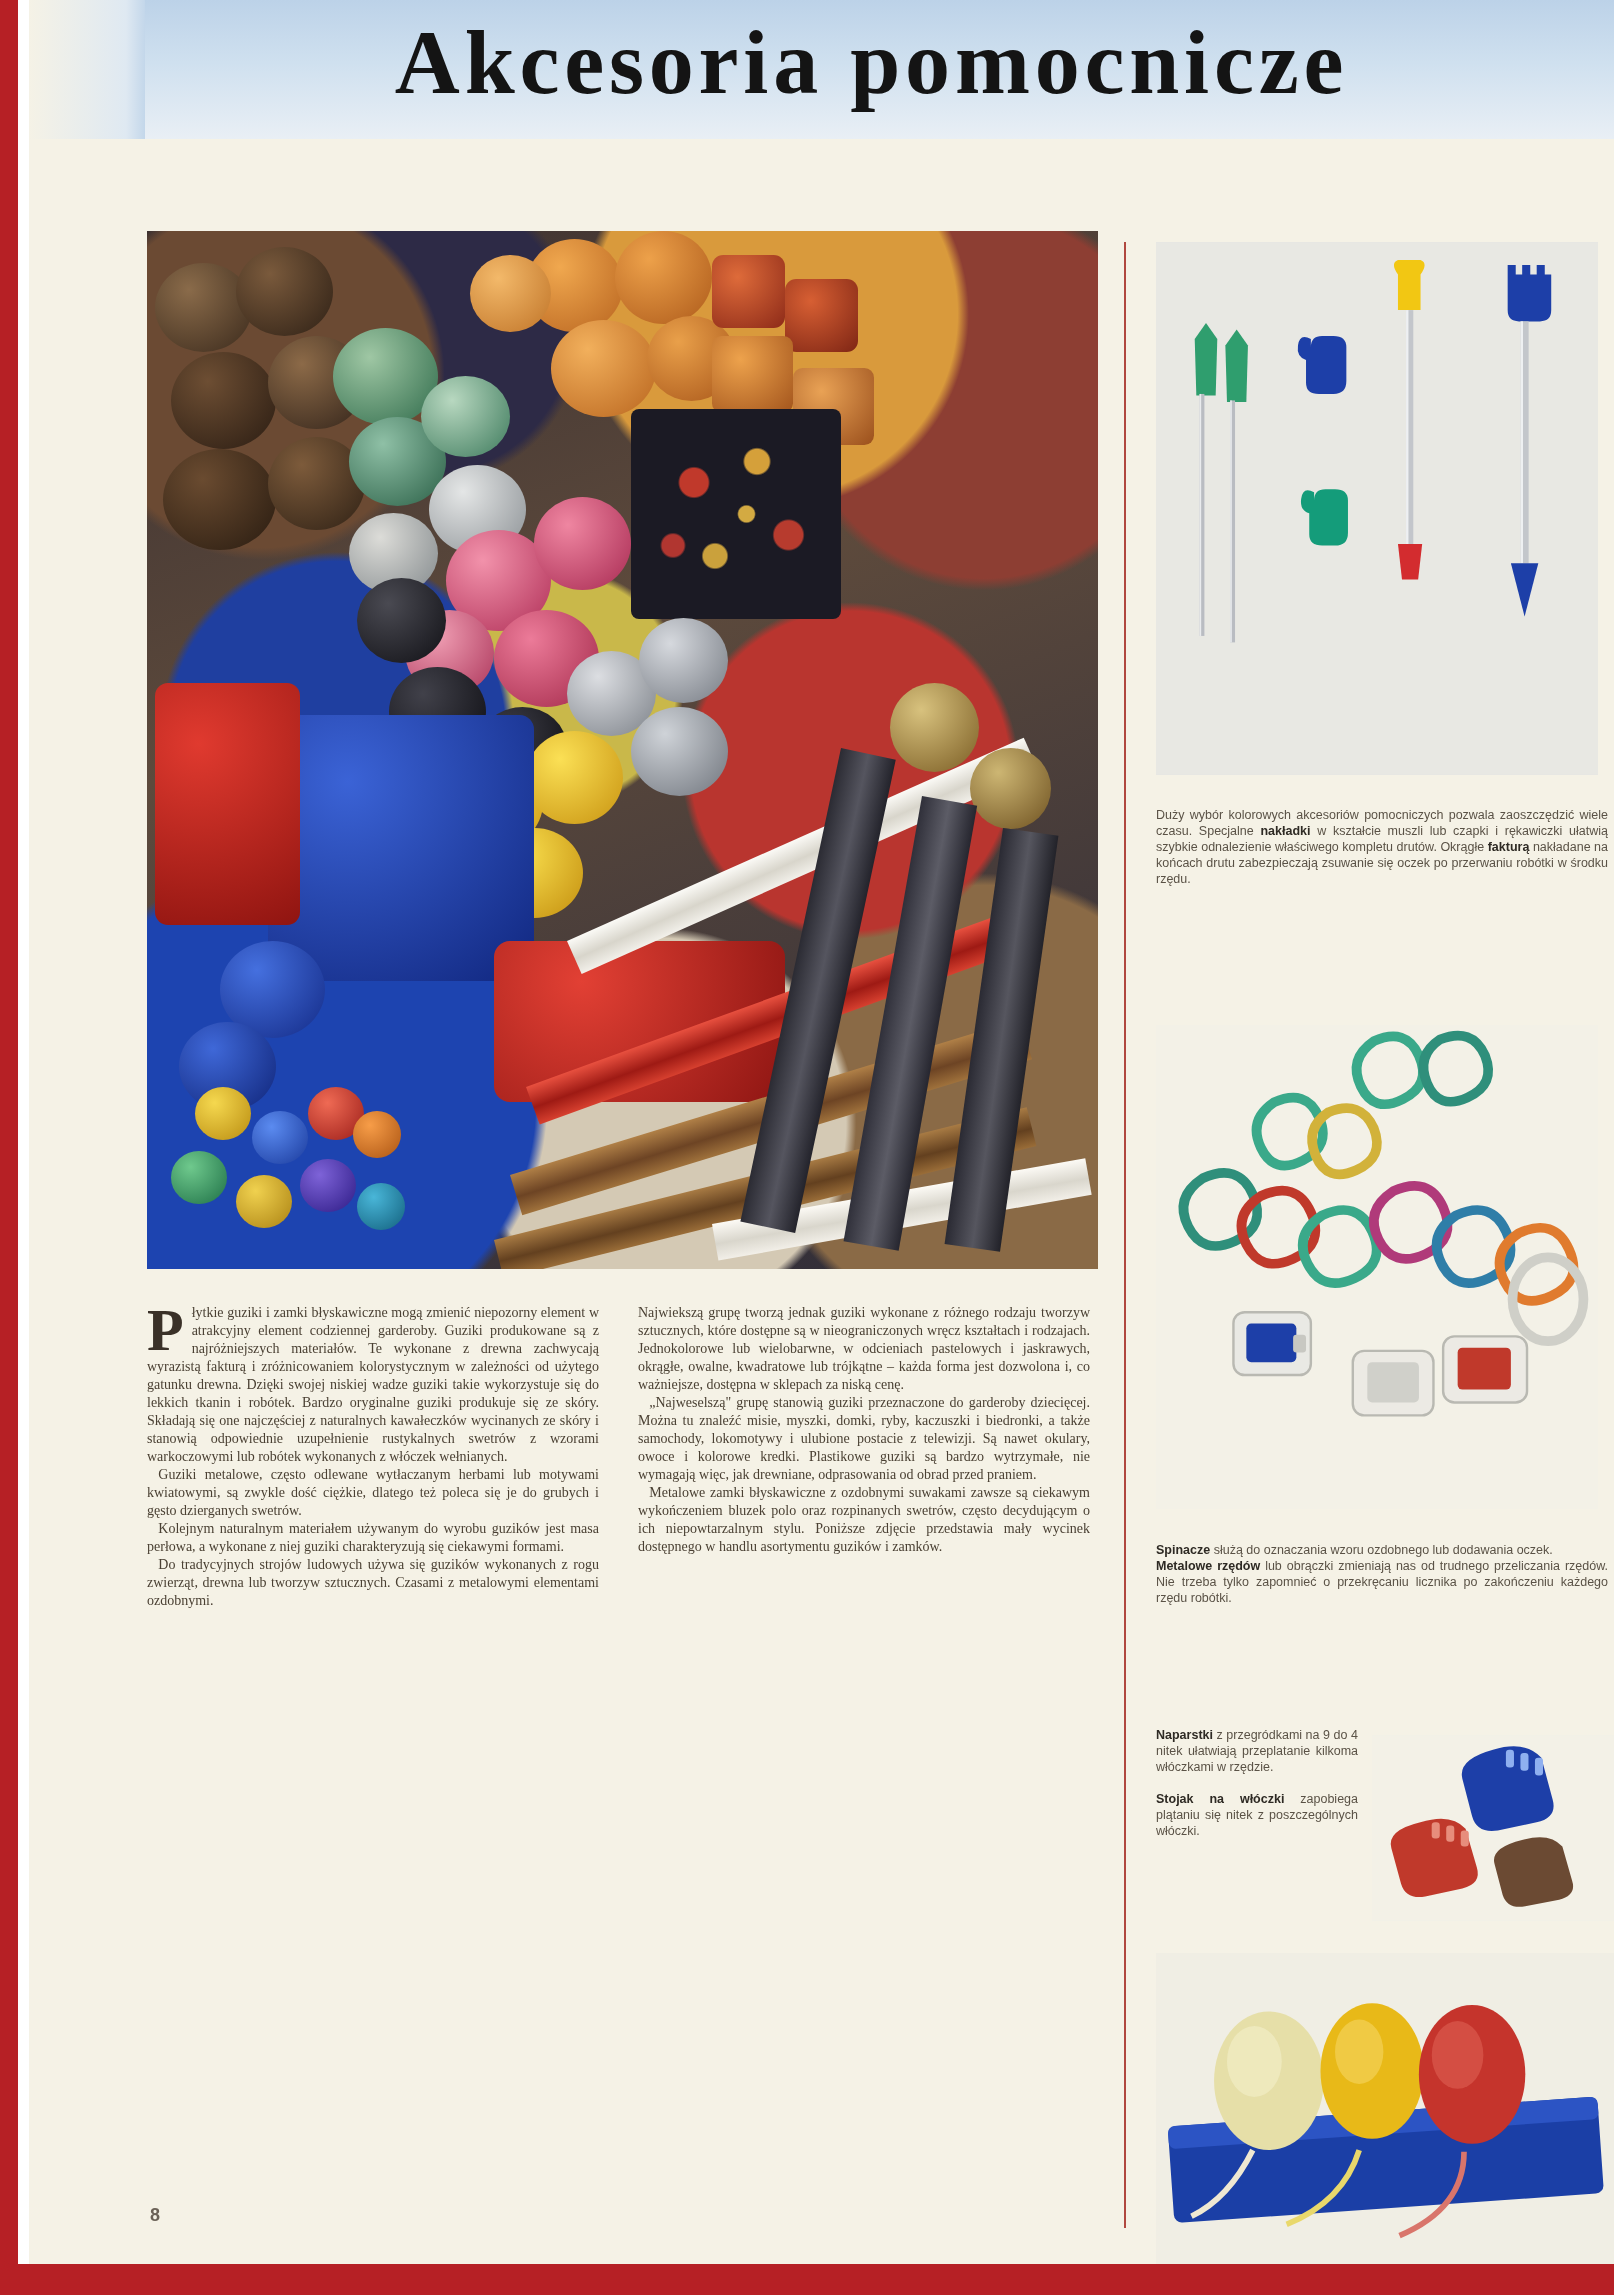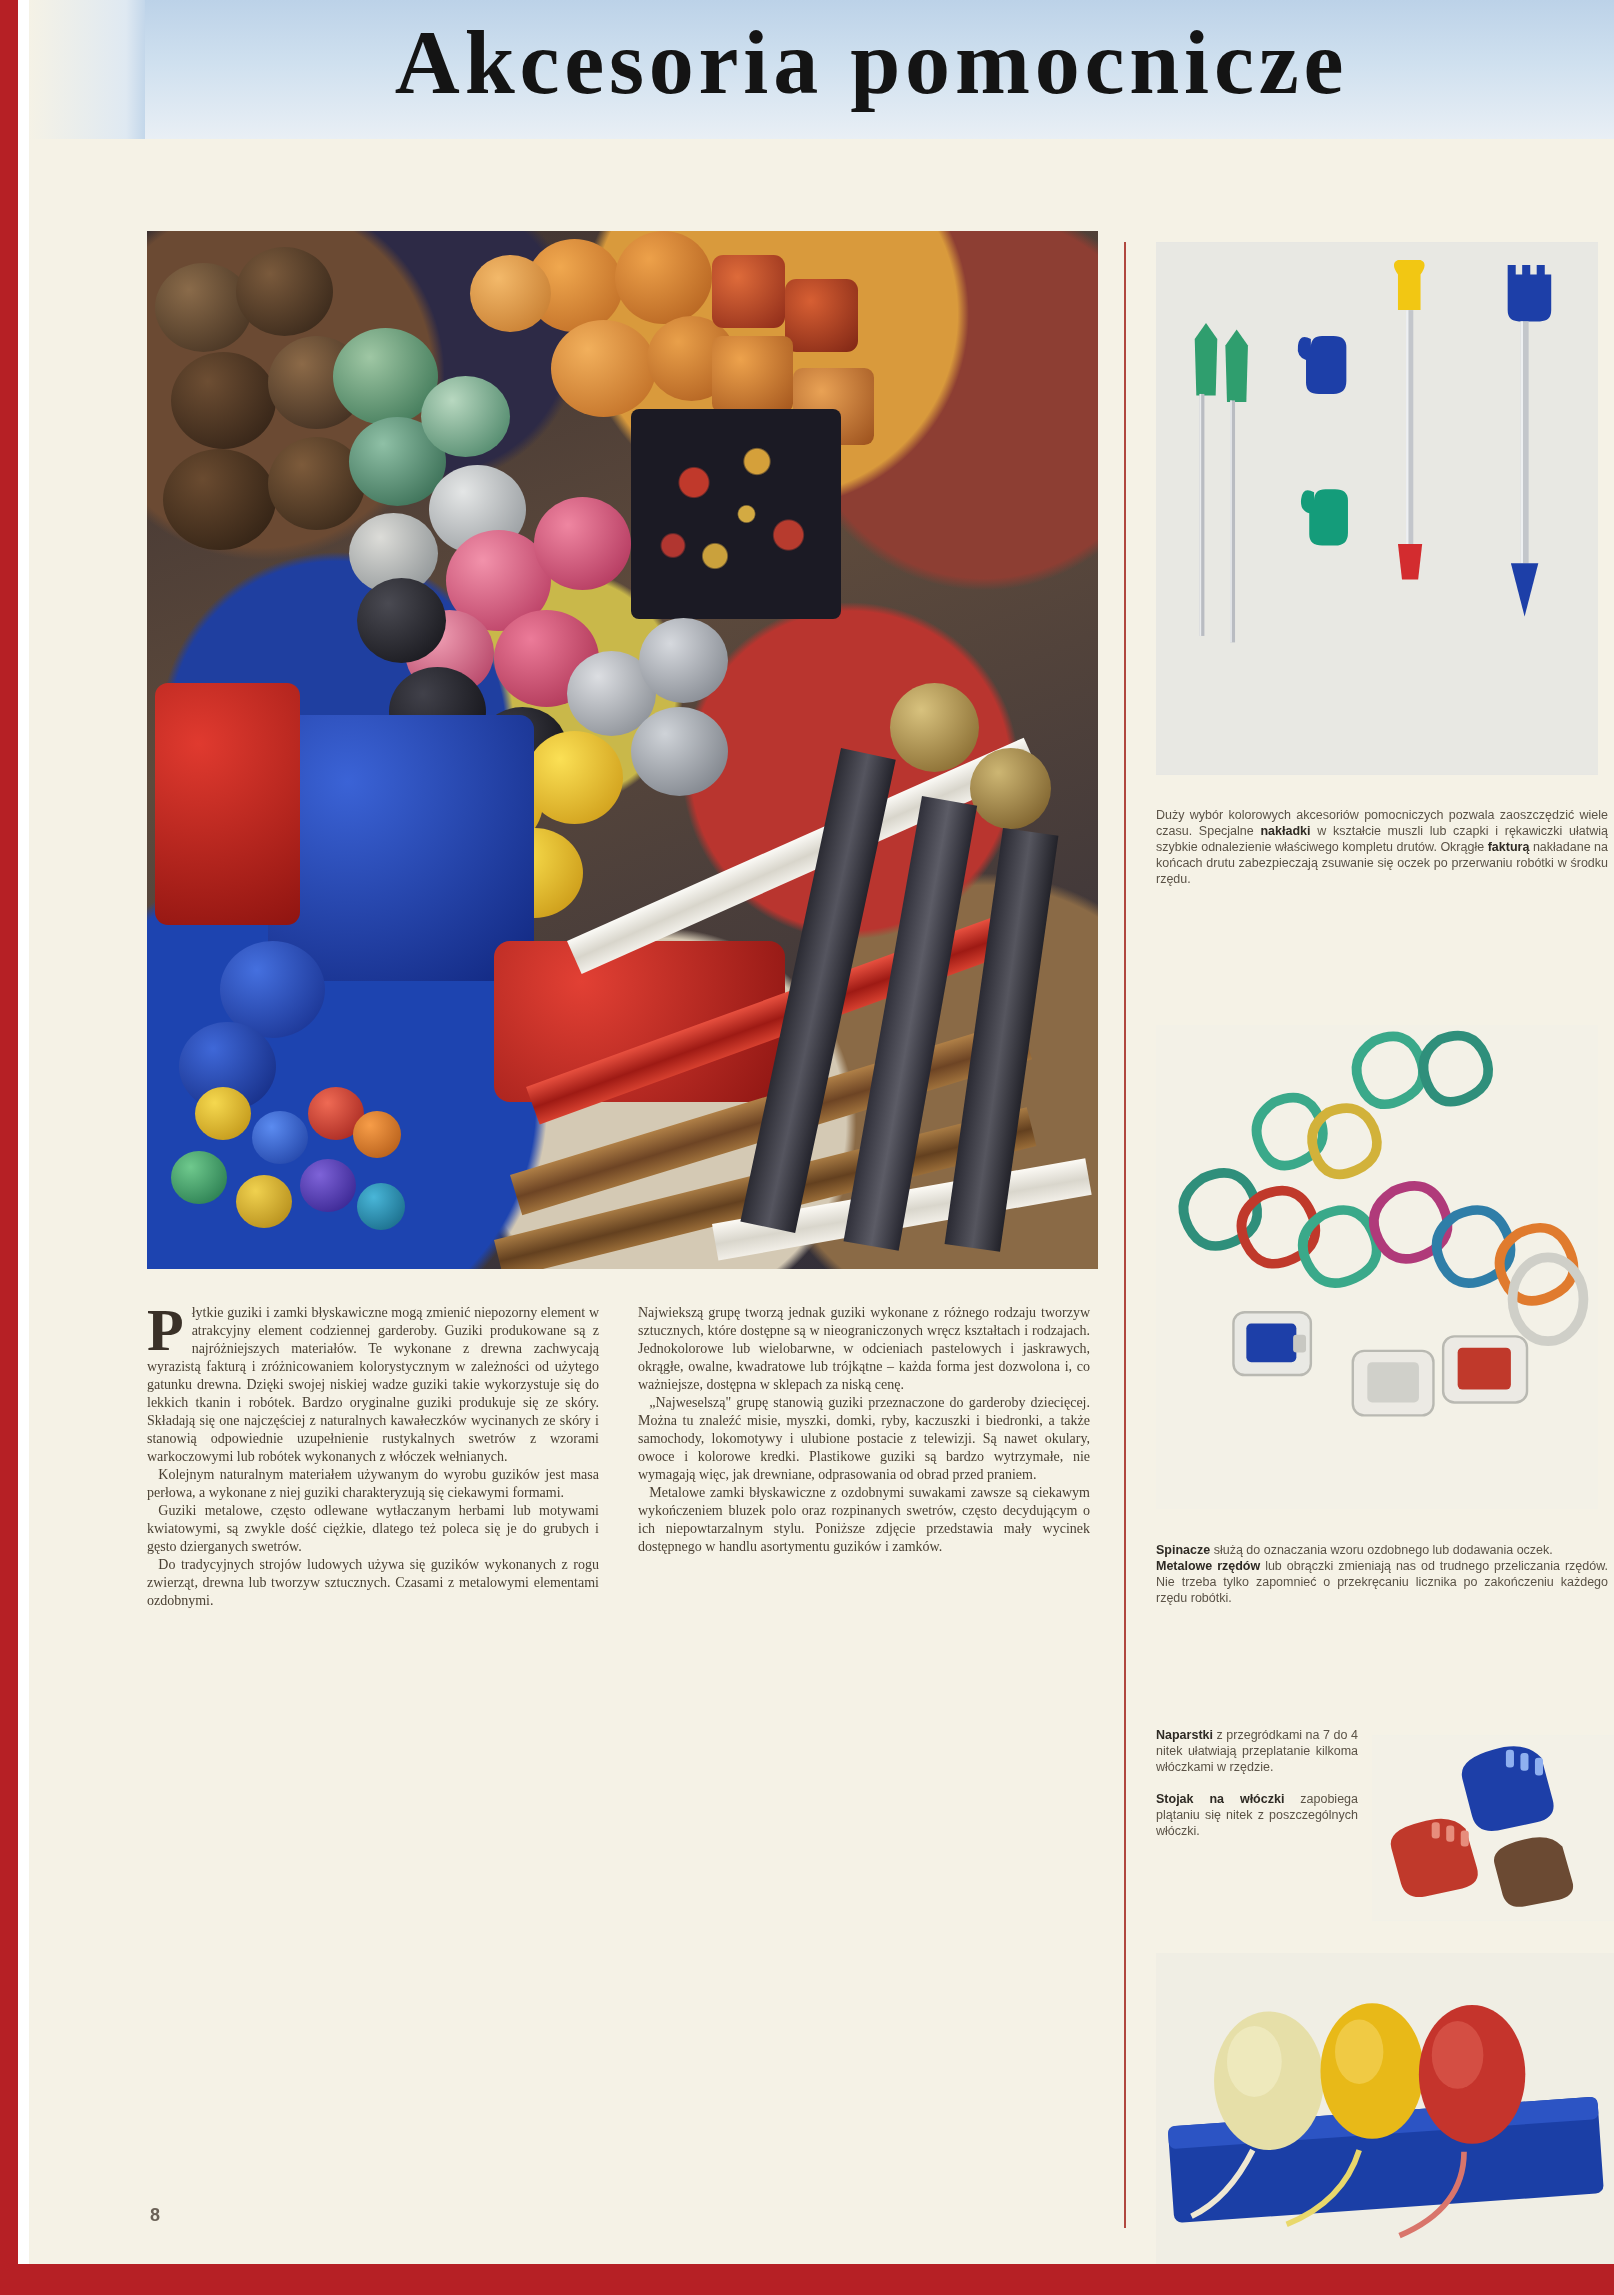--- a/index.html
+++ b/index.html
@@ -365,21 +365,21 @@
       </g>
     </svg>
   </div>
 
   <div class="caption cap-clips">
     <b>Spinacze</b><span> służą do oznaczania wzoru ozdobnego lub dodawania oczek.</span><br>
     <b>Metalowe rzędów</b><span> lub obrączki zmieniają nas od trudnego przeliczania rzędów. Nie trzeba tylko zapomnieć o przekręcaniu licznika po zakończeniu każdego rzędu robótki.</span>
   </div>
 
   <div class="caption cap-thimble">
-    <b>Naparstki</b><span> z przegródkami na 7 do 4 nitek ułatwiają przeplatanie kilkoma włóczkami w rzędzie.</span>
+    <b>Naparstki</b><span> z przegródkami na 9 do 4 nitek ułatwiają przeplatanie kilkoma włóczkami w rzędzie.</span>
     <br><br>
     <b>Stojak na włóczki</b><span> zapobiega plątaniu się nitek z poszczególnych włóczki.</span>
   </div>
 
   <div class="photo-thimbles">
     <svg width="242" height="186" viewBox="0 0 300 230">
       <rect x="0" y="0" width="300" height="230" fill="#f3f1e7"></rect>
       <g>
         <path d="M150 18 q40 -12 60 10 l14 52 q6 22 -20 28 l-48 10 q-26 4 -32 -18 l-12 -46 q-6 -24 38 -36 z" fill="#1d3fa8"></path>
         <g fill="#8fb0f0">
@@ -416,22 +416,22 @@
       <path d="M120 244 q-30 60 -76 82" stroke="#efe8d2" stroke-width="7" fill="none"></path>
       <path d="M252 244 q-20 64 -90 92" stroke="#e9d86b" stroke-width="7" fill="none"></path>
       <path d="M382 246 q0 70 -80 104" stroke="#d9756b" stroke-width="7" fill="none"></path>
     </svg>
   </div>
 
   <div class="col col-1">
     <p>
       <span class="dropcap">P</span><span>łytkie guziki i zamki błyskawiczne mogą zmienić niepozorny element w atrakcyjny element codziennej garderoby. Guziki produkowane są z najróżniejszych materiałów. Te wykonane z drewna zachwycają wyrazistą fakturą i zróżnicowaniem kolorystycznym w zależności od użytego gatunku drewna. Dzięki swojej niskiej wadze guziki takie wykorzystuje się do lekkich tkanin i robótek. Bardzo oryginalne guziki produkuje się ze skóry. Składają się one najczęściej z naturalnych kawałeczków wycinanych ze skóry i stanowią odpowiednie uzupełnienie rustykalnych swetrów z wzorami warkoczowymi lub robótek wykonanych z włóczek wełnianych.</span>
     </p>
+    <p><span>Guziki metalowe, często odlewane wytłaczanym herbami lub motywami kwiatowymi, są zwykle dość ciężkie, dlatego też poleca się je do grubych i gęsto dzierganych swetrów.</span></p>
     <p><span>Kolejnym naturalnym materiałem używanym do wyrobu guzików jest masa perłowa, a wykonane z niej guziki charakteryzują się ciekawymi formami.</span></p>
-    <p><span>Guziki metalowe, często odlewane wytłaczanym herbami lub motywami kwiatowymi, są zwykle dość ciężkie, dlatego też poleca się je do grubych i gęsto dzierganych swetrów.</span></p>
     <p><span>Do tradycyjnych strojów ludowych używa się guzików wykonanych z rogu zwierząt, drewna lub tworzyw sztucznych. Czasami z metalowymi elementami ozdobnymi.</span></p>
   </div>
 
   <div class="col col-2">
     <p><span>Najwiekszą grupę tworzą jednak guziki wykonane z różnego rodzaju tworzyw sztucznych, które dostępne są w nieograniczonych wręcz kształtach i rodzajach. Jednokolorowe lub wielobarwne, w odcieniach pastelowych i jaskrawych, okrągłe, owalne, kwadratowe lub trójkątne – każda forma jest dozwolona i, co ważniejsze, dostępna w sklepach za niską cenę.</span></p>
     <p><span>„Najweselszą" grupę stanowią guziki przeznaczone do garderoby dziecięcej. Można tu znaleźć misie, myszki, domki, ryby, kaczuszki i biedronki, a także samochody, lokomotywy i ulubione postacie z telewizji. Są nawet okulary, owoce i kolorowe kredki. Plastikowe guziki są bardzo wytrzymałe, nie wymagają więc, jak drewniane, odprasowania od obrad przed praniem.</span></p>
     <p><span>Metalowe zamki błyskawiczne z ozdobnymi suwakami zawsze są ciekawym wykończeniem bluzek polo oraz rozpinanych swetrów, często decydującym o ich niepowtarzalnym stylu. Poniższe zdjęcie przedstawia mały wycinek dostępnego w handlu asortymentu guzików i zamków.</span></p>
   </div>
 
   <div class="page-number">8</div>

